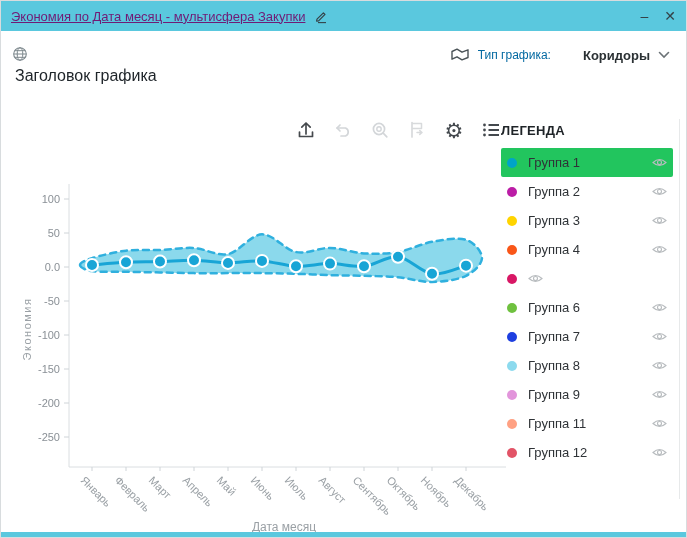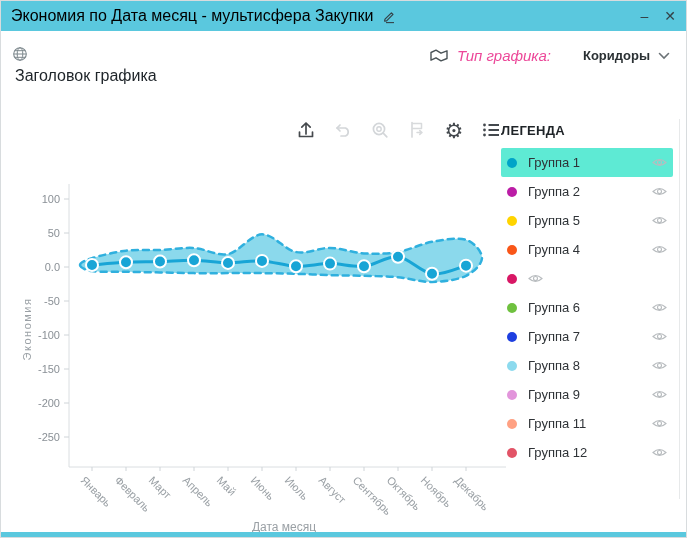--- a/index.html
+++ b/index.html
@@ -1,35 +1,35 @@
 <!DOCTYPE html>
 <html><head>
 <meta charset="utf-8">
 <style>
   html,body{margin:0;padding:0;background:#fff;font-family:"Liberation Sans","DejaVu Sans",sans-serif;}
   .window{position:relative;width:687px;height:538px;background:#fff;border:1px solid #d8dcde;box-sizing:border-box;overflow:hidden;}
   .titlebar{position:absolute;left:0;top:0;width:100%;height:30px;display:flex;align-items:center;box-sizing:border-box;padding:0 10px;}
-  .titlebar .wtitle{font-size:16px;color:#000000;}
+  .titlebar .wtitle{font-size:13px;color:#701a75;text-decoration:underline;}
   .titlebar .edit{margin-left:8px;display:flex;align-items:center;cursor:pointer;}
   .win-controls{margin-left:auto;display:flex;align-items:center;gap:16px;}
   .win-controls span{font-size:14px;color:#344248;cursor:pointer;line-height:1;}
   .bottom-strip{position:absolute;left:0;bottom:0;width:100%;height:5px;}
   .globe{position:absolute;left:11px;top:45px;}
   .type-select{position:absolute;right:16px;top:46px;display:flex;align-items:center;gap:8px;cursor:pointer;}
-  .type-select .tslabel{font-size:15px;color:#ec4899;font-style:italic;}
+  .type-select .tslabel{font-size:12px;color:#0369a1;}
   .type-select .tsvalue{font-size:13px;color:#2b3134;font-weight:bold;margin-left:24px;}
   .page-title{position:absolute;left:14px;top:66px;font-size:16px;font-weight:400;color:#1e2429;margin:0;}
   .toolbar{position:absolute;left:292px;top:116px;display:flex;align-items:center;gap:11px;}
   .tbtn{width:26px;height:26px;display:flex;align-items:center;justify-content:center;cursor:pointer;background:none;border:none;padding:0;}
   .tbtn.disabled{cursor:default;}
   .gear-glyph{font-size:21px;color:#44494e;line-height:1;}
   .legend{position:absolute;left:500px;top:122px;width:172px;}
   .legend-title{font-size:13px;font-weight:bold;color:#1f2428;letter-spacing:.3px;margin-bottom:10px;}
   .lrow{height:29px;display:flex;align-items:center;padding:0 6px 0 6px;cursor:pointer;border-radius:2px;}
-  .lrow.selected{background:#5eead4;}
+  .lrow.selected{background:#22c55e;}
   .lrow .dot{width:10px;height:10px;border-radius:50%;flex:0 0 auto;margin-right:11px;}
   .lrow .llabel{font-size:13px;color:#2f3337;flex:1 1 auto;}
   .lrow .eye{display:flex;align-items:center;}
   .legend-divider{position:absolute;left:678px;top:118px;width:1px;height:380px;background:#e7e9ea;}
   .chart-wrap{position:absolute;left:0;top:168px;}
   svg text{font-family:"Liberation Sans","DejaVu Sans",sans-serif;}
 </style>
 </head>
 <body>
 
@@ -130,21 +130,21 @@
           <span class="llabel">Группа 2</span>
           <span class="eye">
             <svg width="15" height="11" viewBox="0 0 15 11">
               <path d="M1 5.5 Q7.5 -0.5 14 5.5 Q7.5 11.5 1 5.5 Z" fill="none" stroke="#b8bcbf" stroke-width="1.1"></path>
               <circle cx="7.5" cy="5.5" r="2" fill="none" stroke="#b8bcbf" stroke-width="1.1"></circle>
             </svg>
           </span>
         </div>
         <div class="lrow">
           <span class="dot" style="background: rgb(255, 212, 0);"></span>
-          <span class="llabel">Группа 5</span>
+          <span class="llabel">Группа 3</span>
           <span class="eye">
             <svg width="15" height="11" viewBox="0 0 15 11">
               <path d="M1 5.5 Q7.5 -0.5 14 5.5 Q7.5 11.5 1 5.5 Z" fill="none" stroke="#b8bcbf" stroke-width="1.1"></path>
               <circle cx="7.5" cy="5.5" r="2" fill="none" stroke="#b8bcbf" stroke-width="1.1"></circle>
             </svg>
           </span>
         </div>
         <div class="lrow">
           <span class="dot" style="background: rgb(249, 86, 24);"></span>
           <span class="llabel">Группа 4</span>

